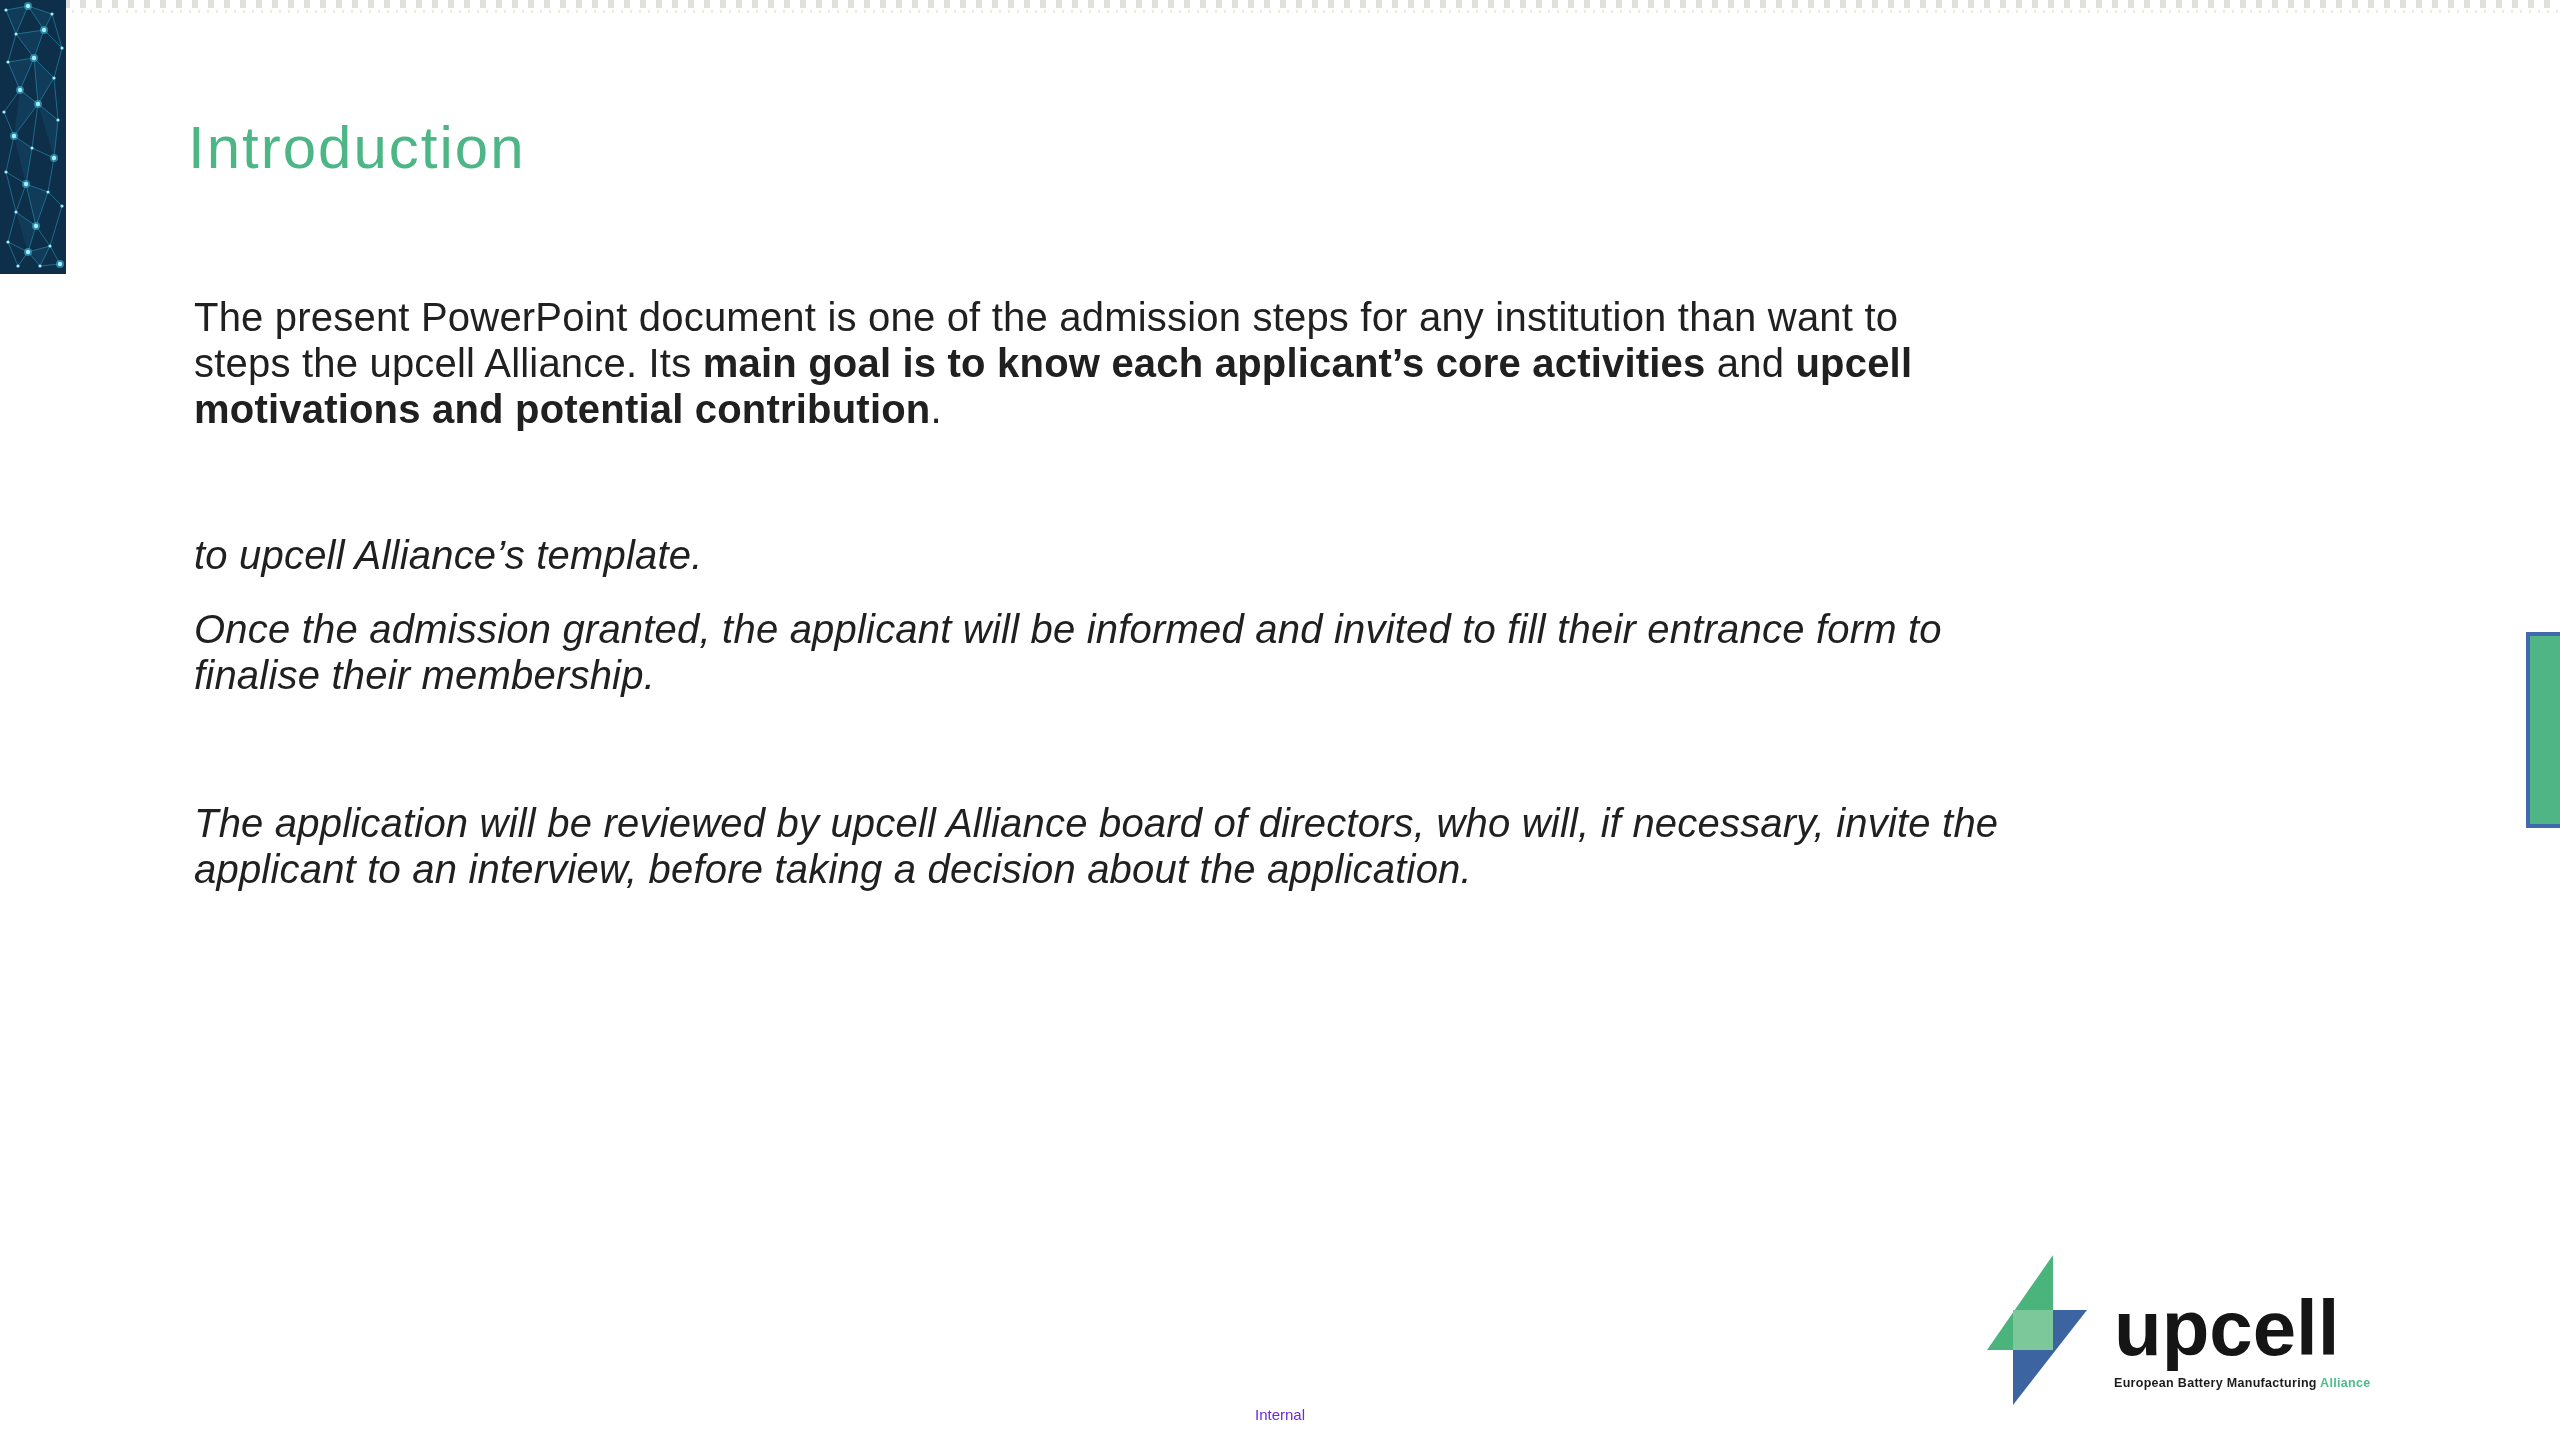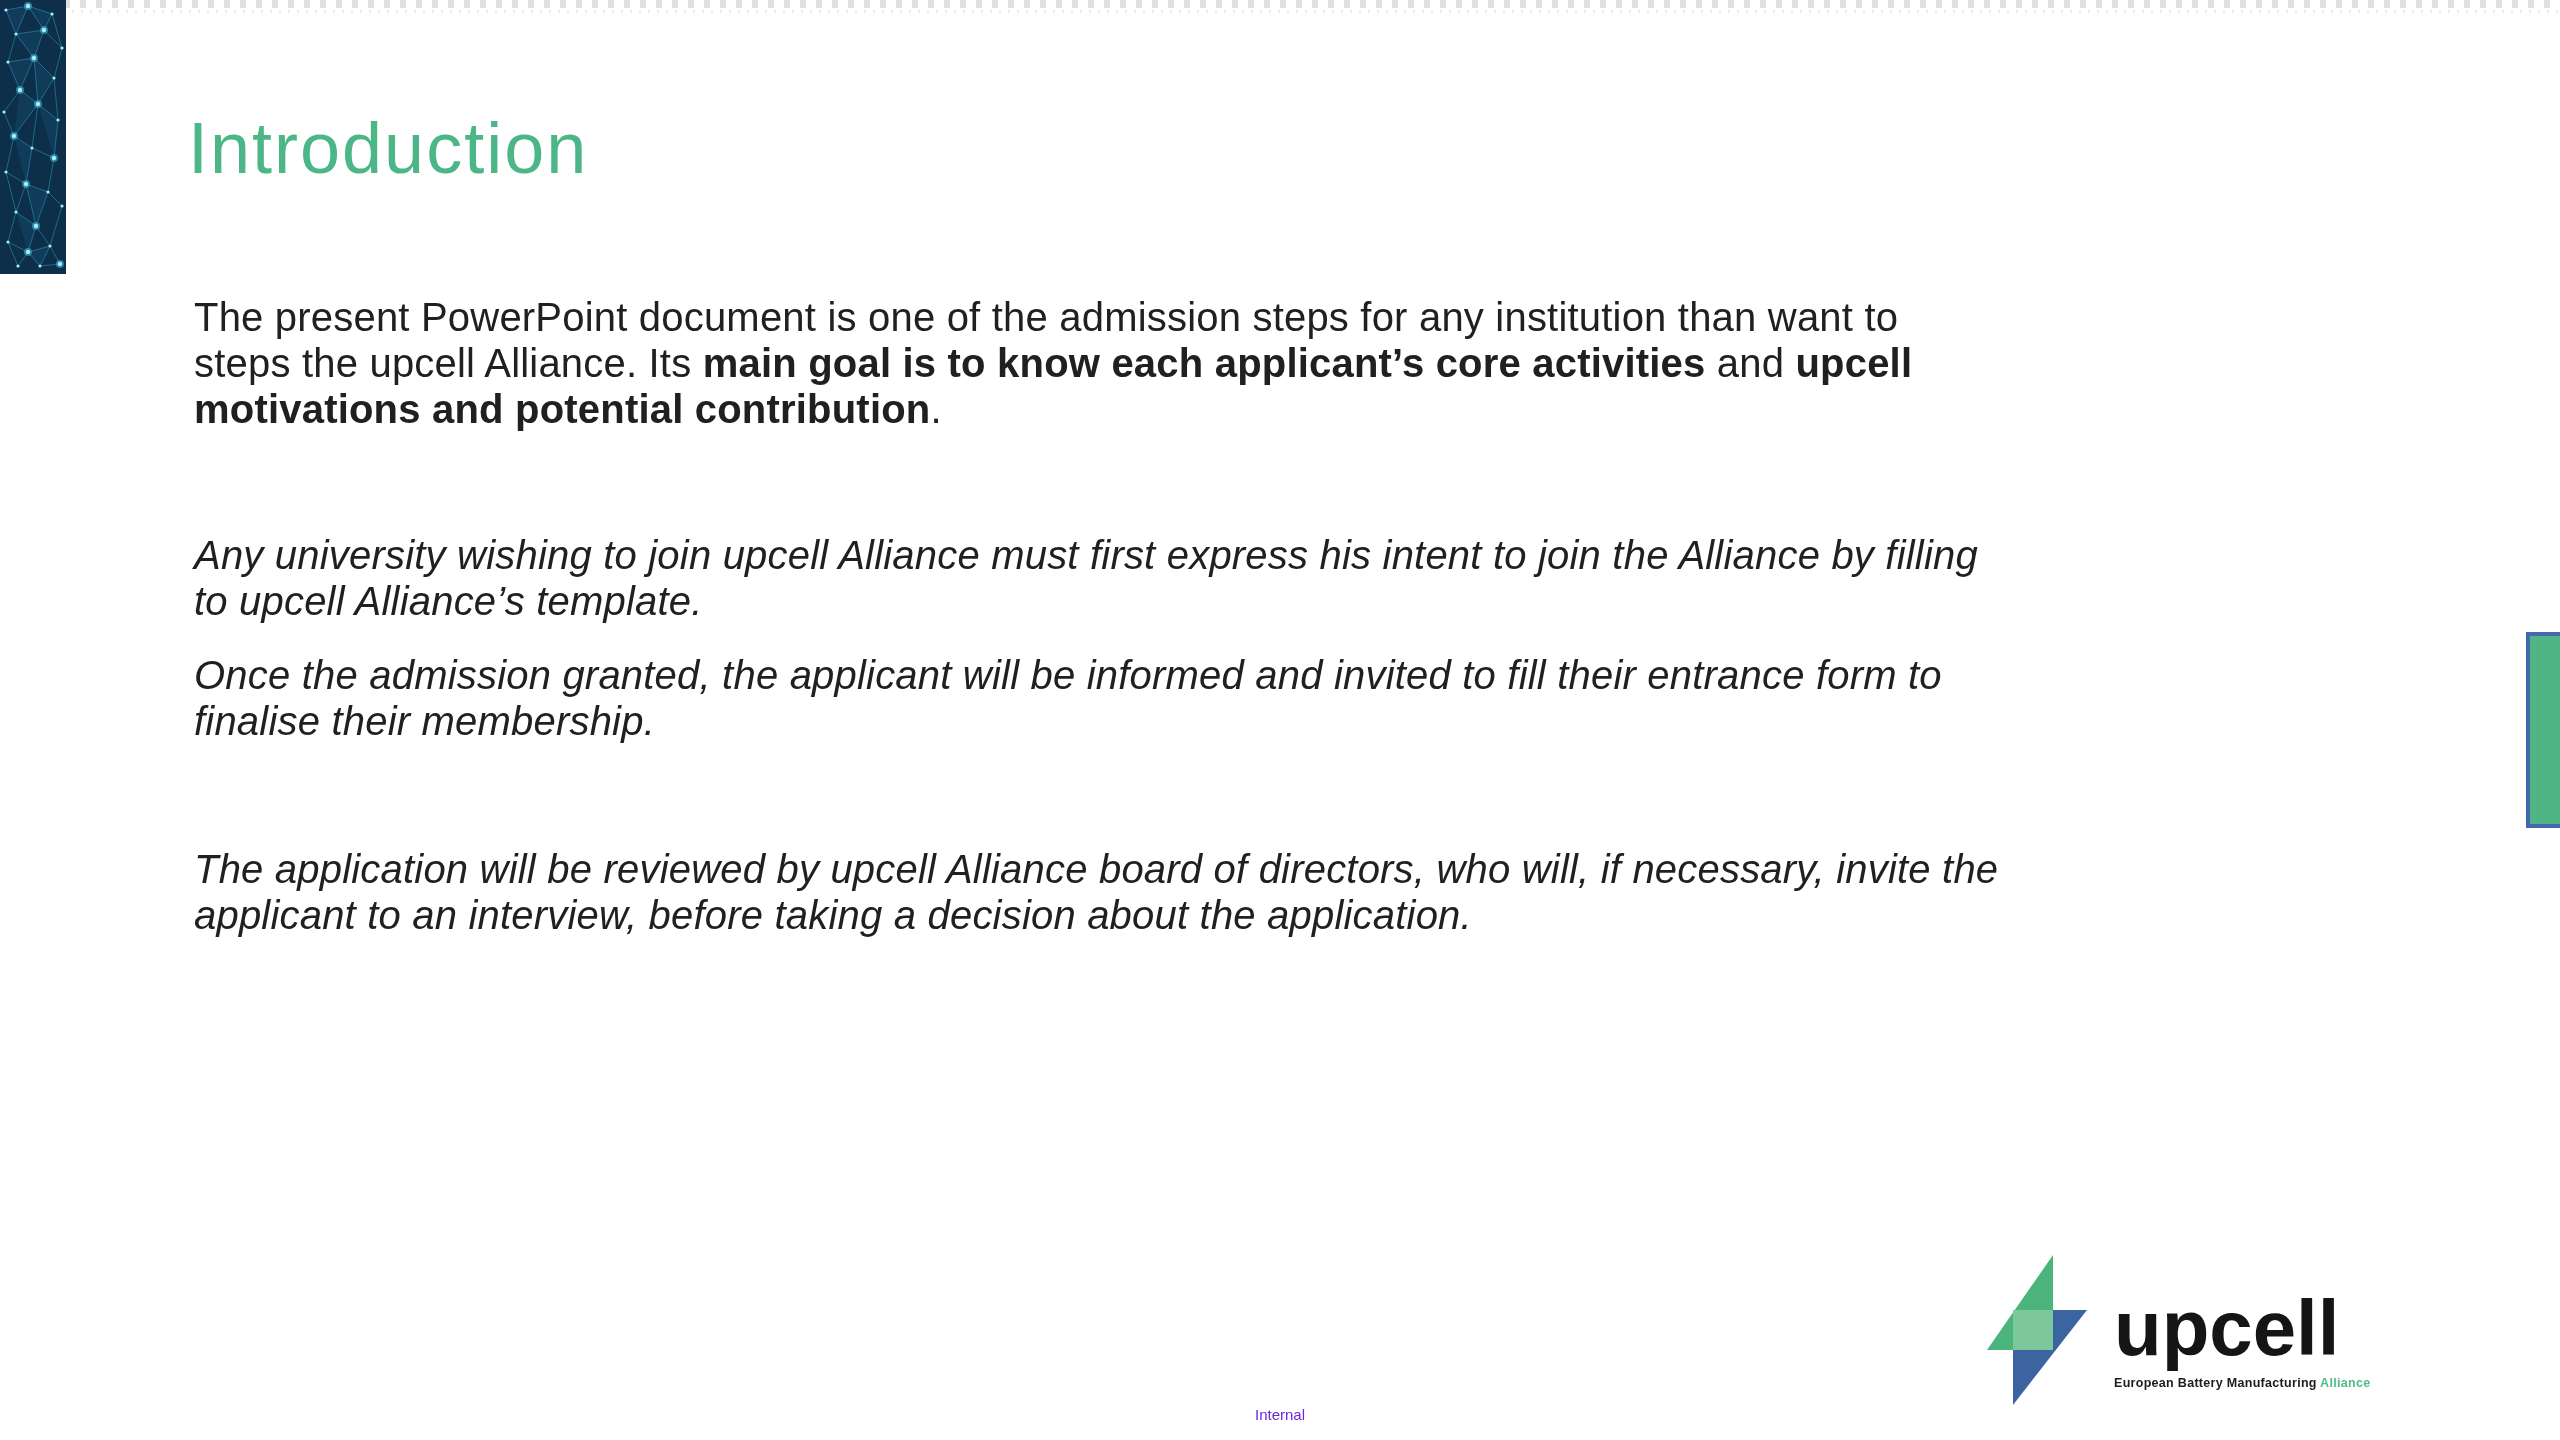--- a/index.html
+++ b/index.html
@@ -24,21 +24,21 @@
     z-index:1;
   }
 
   
   .plexus{
     position:absolute;left:0;top:0;width:66px;height:274px;z-index:2;
   }
 
   .slide-title{
     position:absolute;left:188px;top:100px;
-    font-size:72px;line-height:96px;font-weight:300;
+    font-size:60px;line-height:96px;font-weight:300;
     letter-spacing:2px;
     color:#4DB686;
     margin:0;
   }
 
   .content{
     position:absolute;left:194px;top:294px;width:2230px;
   }
   .para{font-size:40px;line-height:46px;letter-spacing:0.2px;}
   .para .b{font-weight:bold;}
@@ -197,21 +197,20 @@
 
 <h1 class="slide-title">Introduction</h1>
 
 <div class="content">
   <div class="para">
       <div class="line"><span>The present PowerPoint document is one of the admission steps for any institution than want to</span></div>
       <div class="line"><span>steps the upcell Alliance. Its </span><span class="b">main goal is to know each applicant’s core activities</span><span> and </span><span class="b">upcell</span></div>
       <div class="line"><span class="b">motivations and potential contribution</span><span>.</span></div>
     </div>
   <div class="para italic g1">
-      <div class="line"><span>Any university wishing to join upcell Alliance must first express his intent to join the Alliance by filling</span></div>
       <div class="line"><span>to upcell Alliance’s template.</span></div>
     </div>
   <div class="para italic g3">
       <div class="line"><span>Once the admission granted, the applicant will be informed and invited to fill their entrance form to</span></div>
       <div class="line"><span>finalise their membership.</span></div>
     </div>
   <div class="para italic g2">
       <div class="line"><span>The application will be reviewed by upcell Alliance board of directors, who will, if necessary, invite the</span></div>
       <div class="line"><span>applicant to an interview, before taking a decision about the application.</span></div>
     </div>

